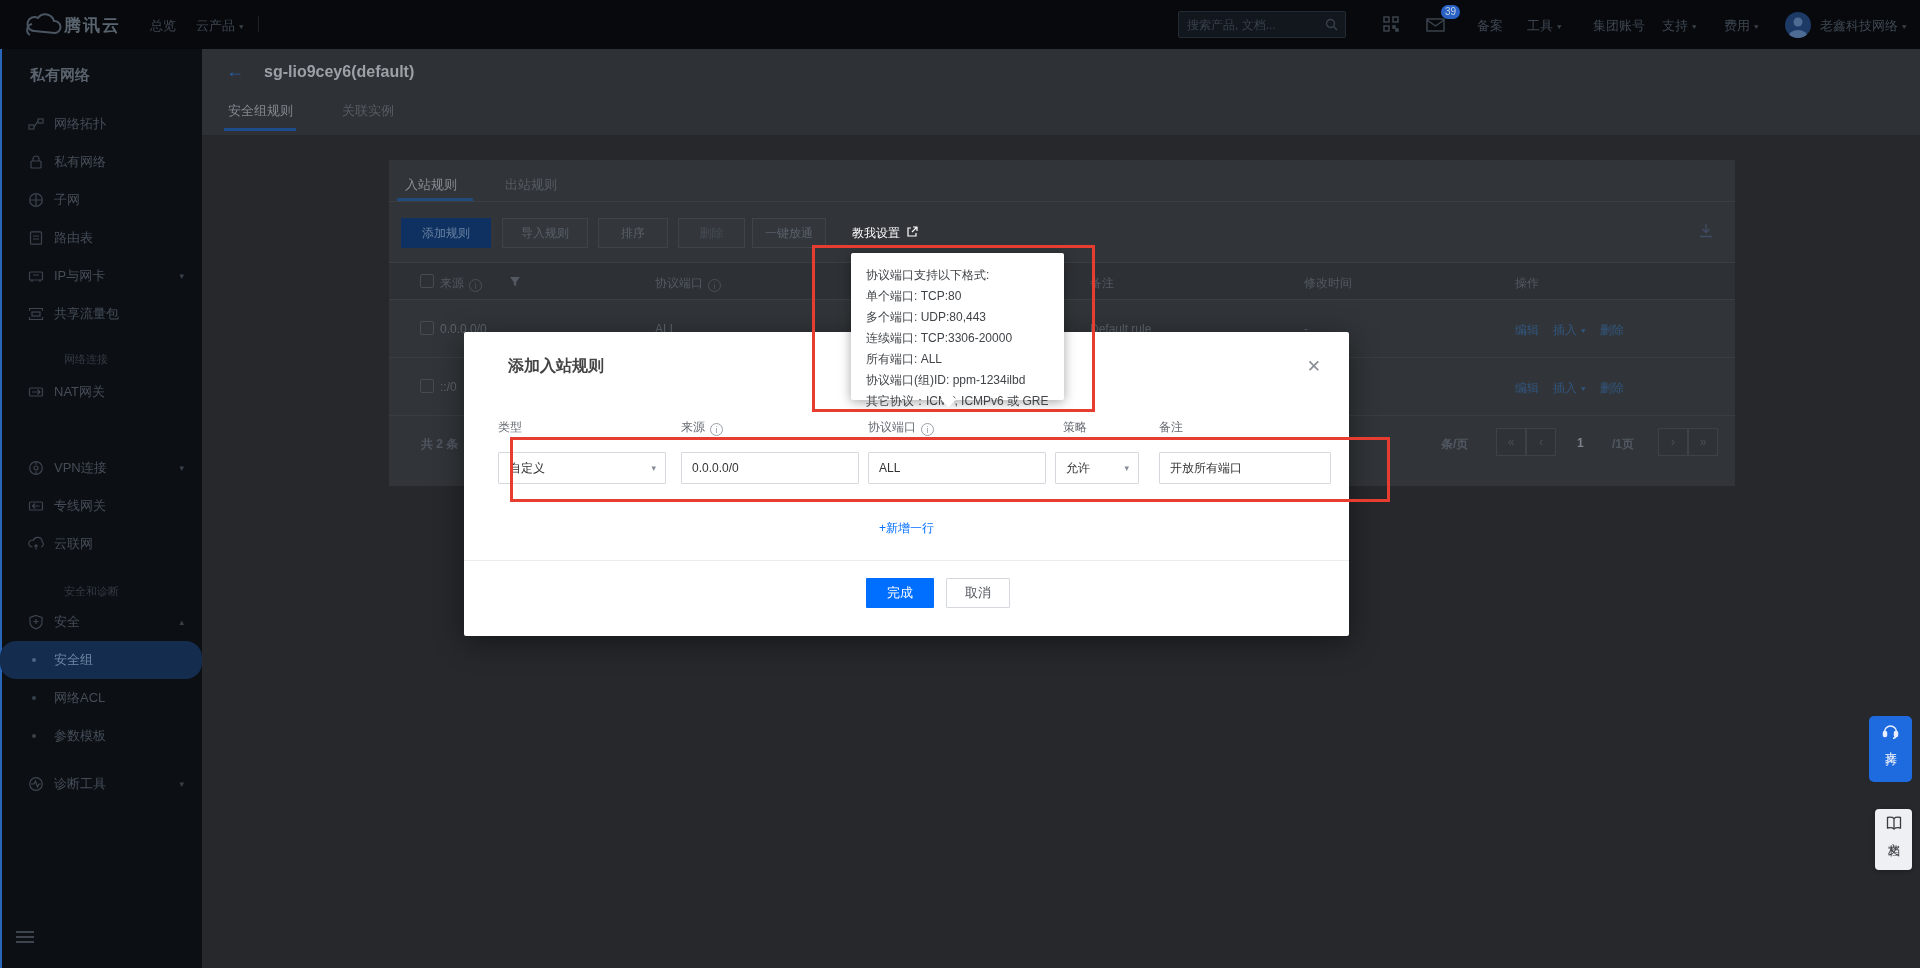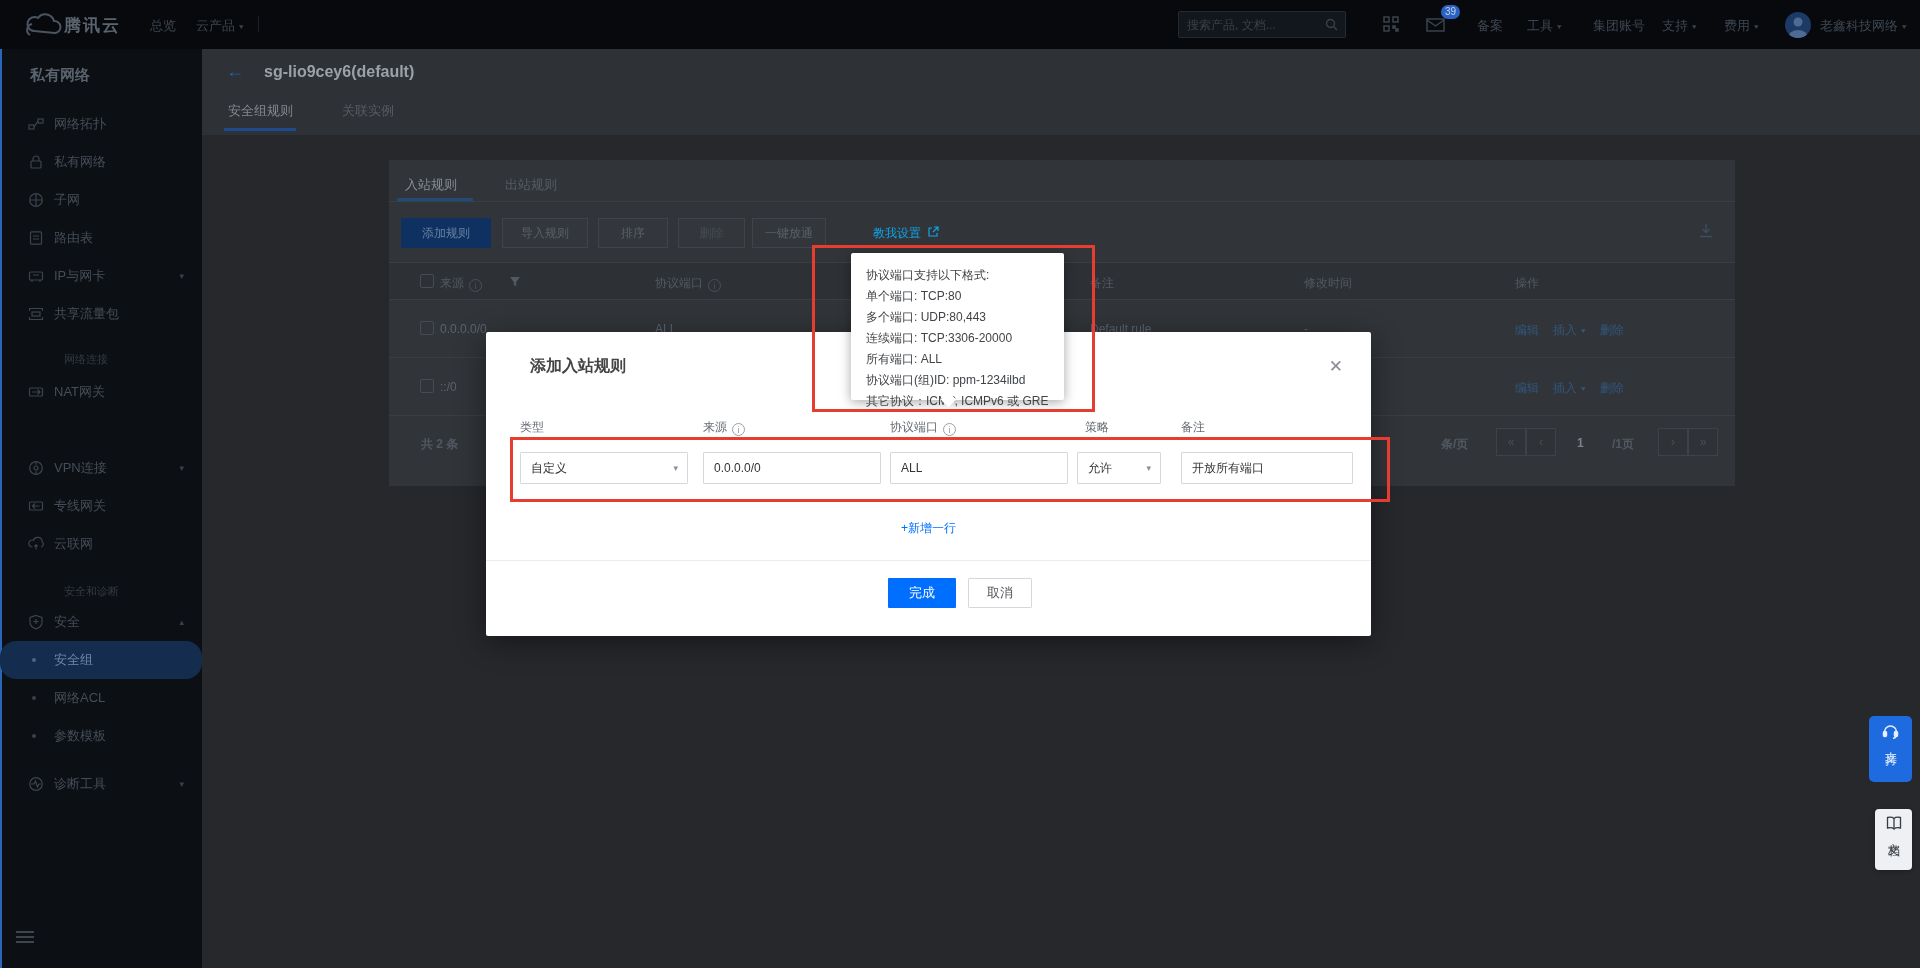--- a/index.html
+++ b/index.html
@@ -47,39 +47,39 @@
 
   
   .card { position:absolute; left:389px; top:160px; width:1346px; height:326px; background:#313539; z-index:1; }
   .ctab { position:absolute; top:16px; font-size:13px; color:#565c64; cursor:pointer; }
   .ctab.on { color:#888d94; }
   .ctab-line { position:absolute; left:8px; top:38px; width:76px; height:3px; background:#1f4a7a; }
   .ctab-border { position:absolute; left:0; top:41px; width:100%; height:1px; background:#3b3e43; }
   .btn { position:absolute; top:58px; height:30px; line-height:28px; text-align:center; font-size:12px; border:1px solid #3f444b; background:#33373c; color:#596069; cursor:pointer; }
   .btn.primary { background:#0e3161; border-color:#0e3161; color:#6a82a0; }
   .btn.disabled { color:#454b53; cursor:default; }
-  .teach { position:absolute; top:65px; font-size:12px; color:#0ea5e9; cursor:pointer;margin-left:21px; }
+  .teach { position:absolute; top:65px; font-size:12px; color:#ffffff; cursor:pointer; }
   .dl-ico { position:absolute; right:22px; top:63px; color:#3f4c63; cursor:pointer; }
   .thead { position:absolute; left:0; top:102px; width:100%; height:38px; background:#2d3034; border-top:1px solid #3b3e43; border-bottom:1px solid #3b3e43; }
   .th { position:absolute; top:12px; font-size:12px; color:#535963; white-space:nowrap; }
   .trow { position:absolute; left:0; width:100%; height:58px; border-bottom:1px solid #3a3d42; }
   .td { position:absolute; top:22px; font-size:12px; color:#5d636c; white-space:nowrap; }
   .cbox { position:absolute; left:31px; width:14px; height:14px; border:1px solid #474c54; border-radius:2px; background:transparent; cursor:pointer; }
   .rlink { position:absolute; top:22px; font-size:12px; color:#32567f; cursor:pointer; white-space:nowrap; }
   .info-dot { display:inline-block; width:13px; height:13px; border:1px solid #4a505a; border-radius:50%; font-size:9px; line-height:12px; text-align:center; color:#4a505a; vertical-align:-2px; margin-left:5px; font-style:normal; }
   .pag-box { position:absolute; top:268px; width:30px; height:28px; border:1px solid #3e4248; background:#2f3236; color:#4a5058; text-align:center; line-height:26px; font-size:12px; cursor:pointer; }
   .foot-txt { position:absolute; top:276px; font-size:12px; color:#515761; white-space:nowrap;font-weight:bold; }
 
   
   .tooltip { position:absolute; left:851px; top:253px; width:213px; height:147px; background:#ffffff; border-radius:2px; box-shadow:0 2px 12px rgba(0,0,0,.35); z-index:20; padding:12px 15px; }
   .tooltip .ln { font-size:12px; line-height:21px; color:#404448; white-space:nowrap; }
   .tooltip-caret { position:absolute; left:92px; bottom:-5px; width:11px; height:11px; background:#fff; transform:rotate(45deg); z-index:19; }
 
   
-  .modal { position:absolute; left:486px; top:332px; width:885px; height:304px; background:#ffffff; border-radius:2px; box-shadow:0 6px 30px rgba(0,0,0,.45); z-index:10; }
+  .modal { position:absolute; left:464px; top:332px; width:885px; height:304px; background:#ffffff; border-radius:2px; box-shadow:0 6px 30px rgba(0,0,0,.45); z-index:10; }
   .modal-title { position:absolute; left:44px; top:24px; font-size:16px; font-weight:bold; color:#444; }
   .modal-close { position:absolute; right:28px; top:24px; font-size:17px; color:#8a8f96; cursor:pointer; }
   .flabel { position:absolute; top:87px; font-size:12px; color:#666b72; white-space:nowrap; }
   .flabel .mi { display:inline-block; width:13px; height:13px; border:1px solid #9aa0a8; border-radius:50%; font-size:9px; line-height:12px; text-align:center; color:#9aa0a8; font-style:normal; margin-left:5px; vertical-align:-2px; }
   .fctl { position:absolute; top:120px; height:32px; border:1px solid #d5d8dd; border-radius:1px; background:#fff; font-size:12px; color:#333; }
   .fsel { line-height:30px; padding-left:10px; cursor:pointer; }
   .fsel .sc { position:absolute; right:9px; top:0; line-height:30px; font-size:9px; color:#878d95; }
   .fctl input { width:100%; height:30px; border:none; outline:none; padding:0 10px; font-size:12px; color:#333; font-family:inherit; background:transparent; }
   .add-row { position:absolute; left:0; width:100%; top:188px; text-align:center; font-size:12px; color:#006eff; cursor:pointer; }
   .modal-div { position:absolute; left:0; top:228px; width:100%; height:1px; background:#ebedf0; }

